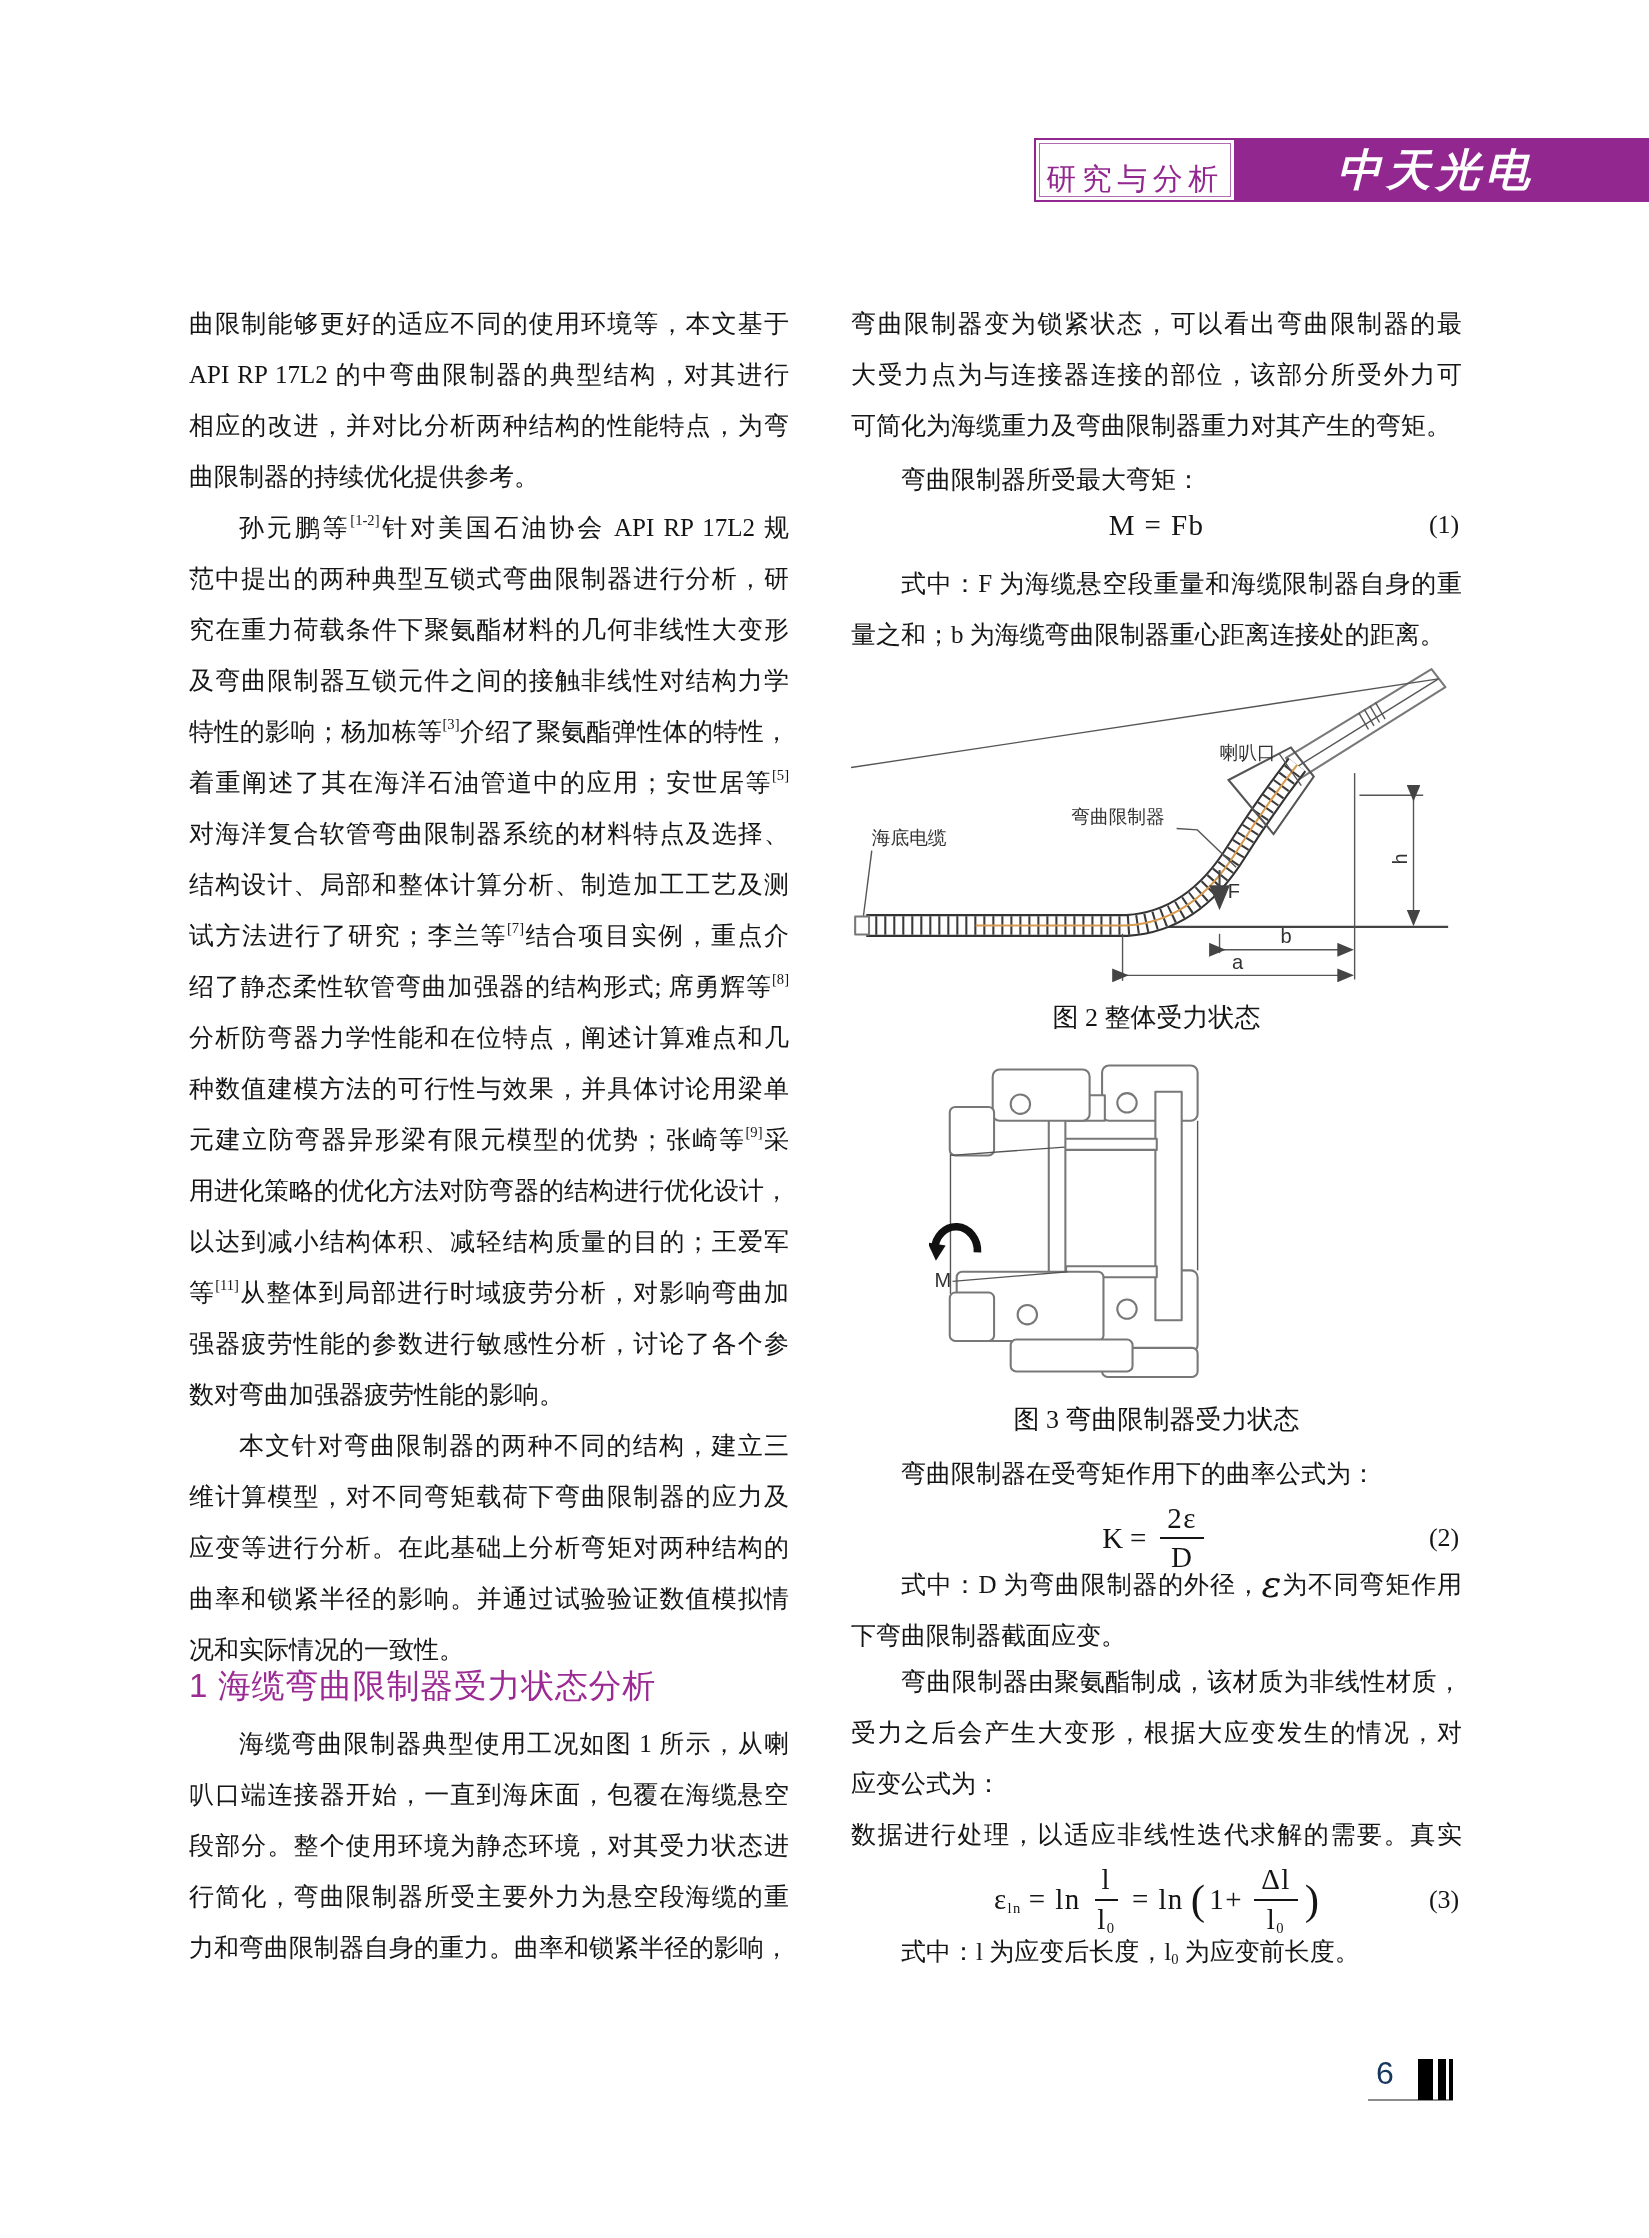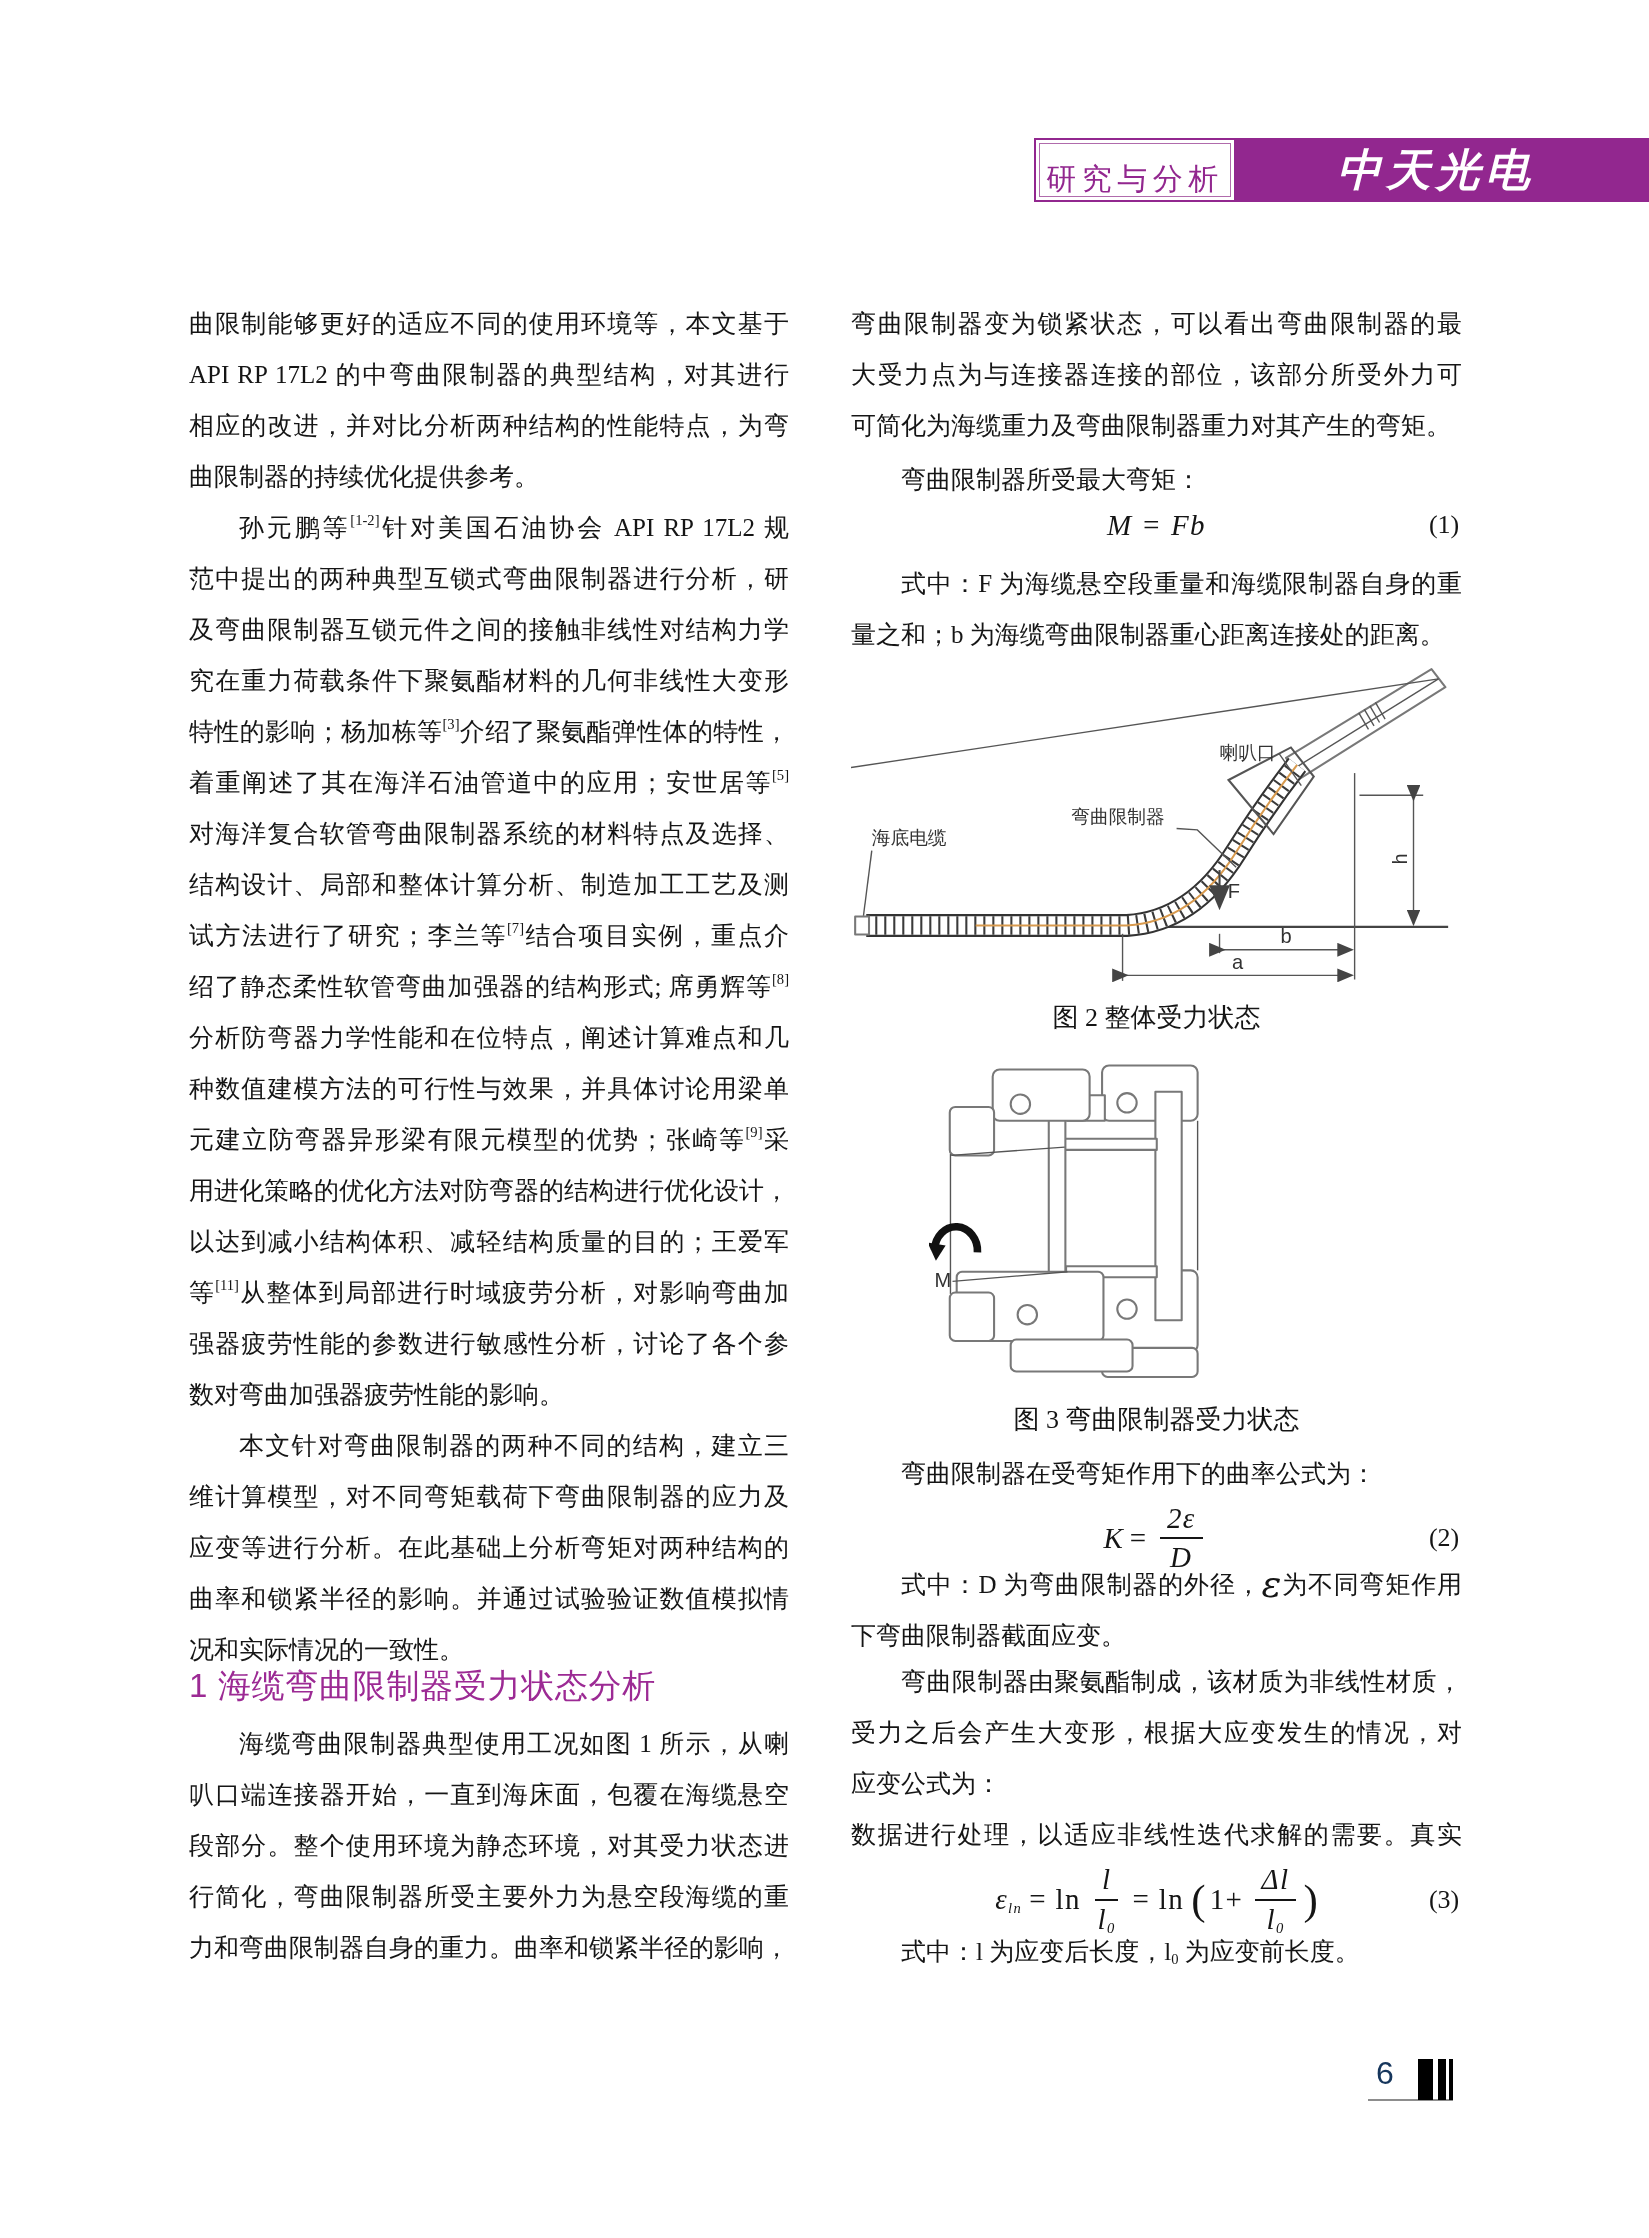--- a/index.html
+++ b/index.html
@@ -29,21 +29,21 @@
   sub{font-size:14.6px;line-height:0;vertical-align:-4.2px;}
   .big-eps{font-size:37px;font-style:italic;font-family:"DejaVu Serif",serif;line-height:0;vertical-align:-3.5px;}
 
   .sec-heading{position:absolute;left:0;right:0;top:1352px;height:72px;line-height:72px;margin:0;
                font-family:"Liberation Sans","DejaVu Sans",sans-serif;font-weight:normal;
                font-size:33px;color:#9c2a94;letter-spacing:0.7px;}
 
   
   .eqrow{position:absolute;left:0;right:0;display:flex;align-items:center;justify-content:center;}
   .eqnum{position:absolute;right:2.8px;font-size:26px;font-style:normal;color:#151515;}
-  .math{font-style:italic;font-size:29px;letter-spacing:1.4px;}
+  .math{font-size:29px;letter-spacing:1.4px;}
   .mn{font-style:normal;}
   .frac{display:inline-flex;flex-direction:column;align-items:center;margin:0 7px;vertical-align:middle;}
   .frac .fn{padding:0 7px 4.2px;border-bottom:2.1px solid #151515;line-height:1;}
   .frac .fd{padding-top:4.2px;line-height:1;}
   .paren{font-style:normal;font-size:43px;line-height:0;vertical-align:-2.8px;}
 
   
   .figwrap{position:absolute;left:0;}
   .figcap{position:absolute;left:0;right:0;text-align:center;font-size:26px;height:44px;line-height:44px;}
   svg .s1{stroke:#555;stroke-width:2;fill:none;}
@@ -75,22 +75,22 @@
   </div>
 
   <div class="col col-left">
     <div class="tblock" style="top:0;">
         <div class="line">曲限制能够更好的适应不同的使用环境等，本文基于</div>
         <div class="line">API RP 17L2 的中弯曲限制器的典型结构，对其进行</div>
         <div class="line">相应的改进，并对比分析两种结构的性能特点，为弯</div>
         <div class="line end">曲限制器的持续优化提供参考。</div>
         <div class="line indent">孙元鹏等<sup>[1-2]</sup>针对美国石油协会 API RP 17L2 规</div>
         <div class="line">范中提出的两种典型互锁式弯曲限制器进行分析，研</div>
+        <div class="line">究在重力荷载条件下聚氨酯材料的几何非线性大变形</div>
         <div class="line">及弯曲限制器互锁元件之间的接触非线性对结构力学</div>
-        <div class="line">究在重力荷载条件下聚氨酯材料的几何非线性大变形</div>
         <div class="line">特性的影响；杨加栋等<sup>[3]</sup>介绍了聚氨酯弹性体的特性，</div>
         <div class="line">着重阐述了其在海洋石油管道中的应用；安世居等<sup>[5]</sup></div>
         <div class="line">对海洋复合软管弯曲限制器系统的材料特点及选择、</div>
         <div class="line">结构设计、局部和整体计算分析、制造加工工艺及测</div>
         <div class="line">试方法进行了研究；李兰等<sup>[7]</sup>结合项目实例，重点介</div>
         <div class="line">绍了静态柔性软管弯曲加强器的结构形式; 席勇辉等<sup>[8]</sup></div>
         <div class="line">分析防弯器力学性能和在位特点，阐述计算难点和几</div>
         <div class="line">种数值建模方法的可行性与效果，并具体讨论用梁单</div>
         <div class="line">元建立防弯器异形梁有限元模型的优势；张崎等<sup>[9]</sup>采</div>
         <div class="line">用进化策略的优化方法对防弯器的结构进行优化设计，</div>

